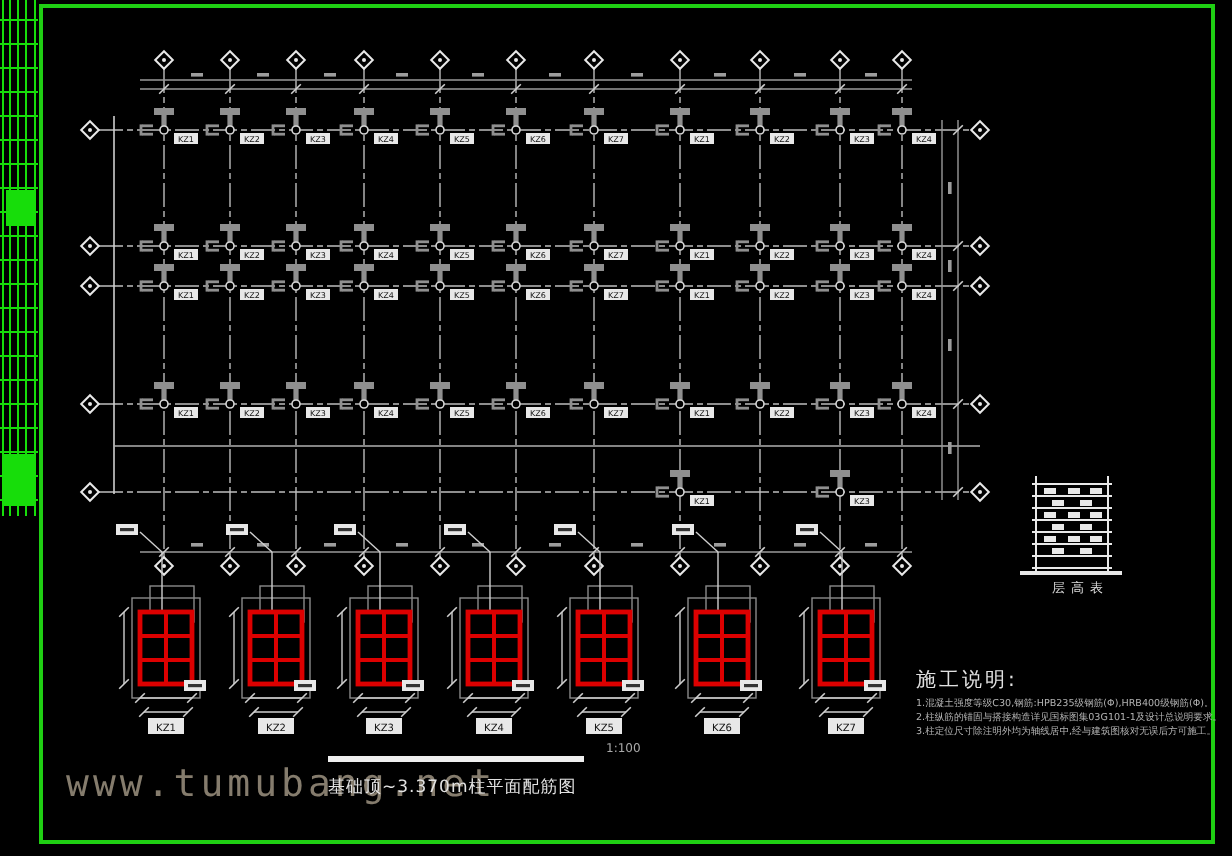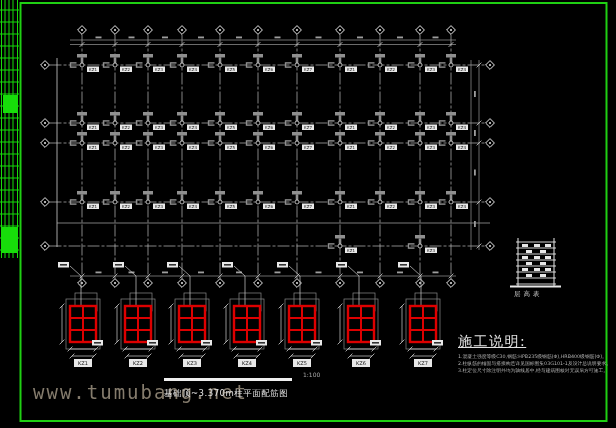--- a/index.html
+++ b/index.html
@@ -8,23 +8,23 @@
   .stage svg{position:absolute;left:0;top:0;}
   .ov{position:absolute;white-space:nowrap;}
   .wm-brand{left:26px;top:334px;font-size:56px;font-weight:bold;color:#3a2e23;
             letter-spacing:9px;font-family:"DejaVu Sans",sans-serif;}
   .wm-url{left:33px;top:381px;font-size:19px;color:#857c6d;letter-spacing:2px;
           font-family:"DejaVu Sans Mono",monospace;}
   .dwg-title{left:164px;top:388px;font-size:8.5px;color:#e2e2e2;letter-spacing:0.5px;}
   .dwg-underline{left:164px;top:378px;width:128px;height:2.5px;background:#efefef;}
   .dwg-scale{left:303px;top:371px;font-size:6px;color:#a8a8a8;}
   .notes{left:458px;top:333px;width:152px;}
-  .notes .nh{font-size:14px;color:#e0e0e0;letter-spacing:1.5px;margin-bottom:2px;text-decoration:underline;}
+  .notes .nh{font-size:10px;color:#e0e0e0;letter-spacing:1.5px;margin-bottom:2px;}
   .notes .ni{font-size:4.8px;color:#b3b3b3;line-height:7px;overflow:hidden;white-space:nowrap;}
-  .legend-cap{left:514px;top:290px;font-size:6.5px;color:#dcdcdc;letter-spacing:3px;}
+  .legend-cap{left:526px;top:290px;font-size:6.5px;color:#dcdcdc;letter-spacing:3px;}
 </style>
 </head>
 <body>
 
 <div class="stage">
   <svg id="drawing" width="616" height="428">
       <line x1="1.5" y1="0" x2="1.5" y2="258" stroke="#17dd0a" stroke-width="1"></line>
       <line x1="5" y1="0" x2="5" y2="258" stroke="#17dd0a" stroke-width="1"></line>
       <line x1="9" y1="0" x2="9" y2="258" stroke="#17dd0a" stroke-width="1"></line>
       <line x1="13" y1="0" x2="13" y2="258" stroke="#17dd0a" stroke-width="1"></line>

